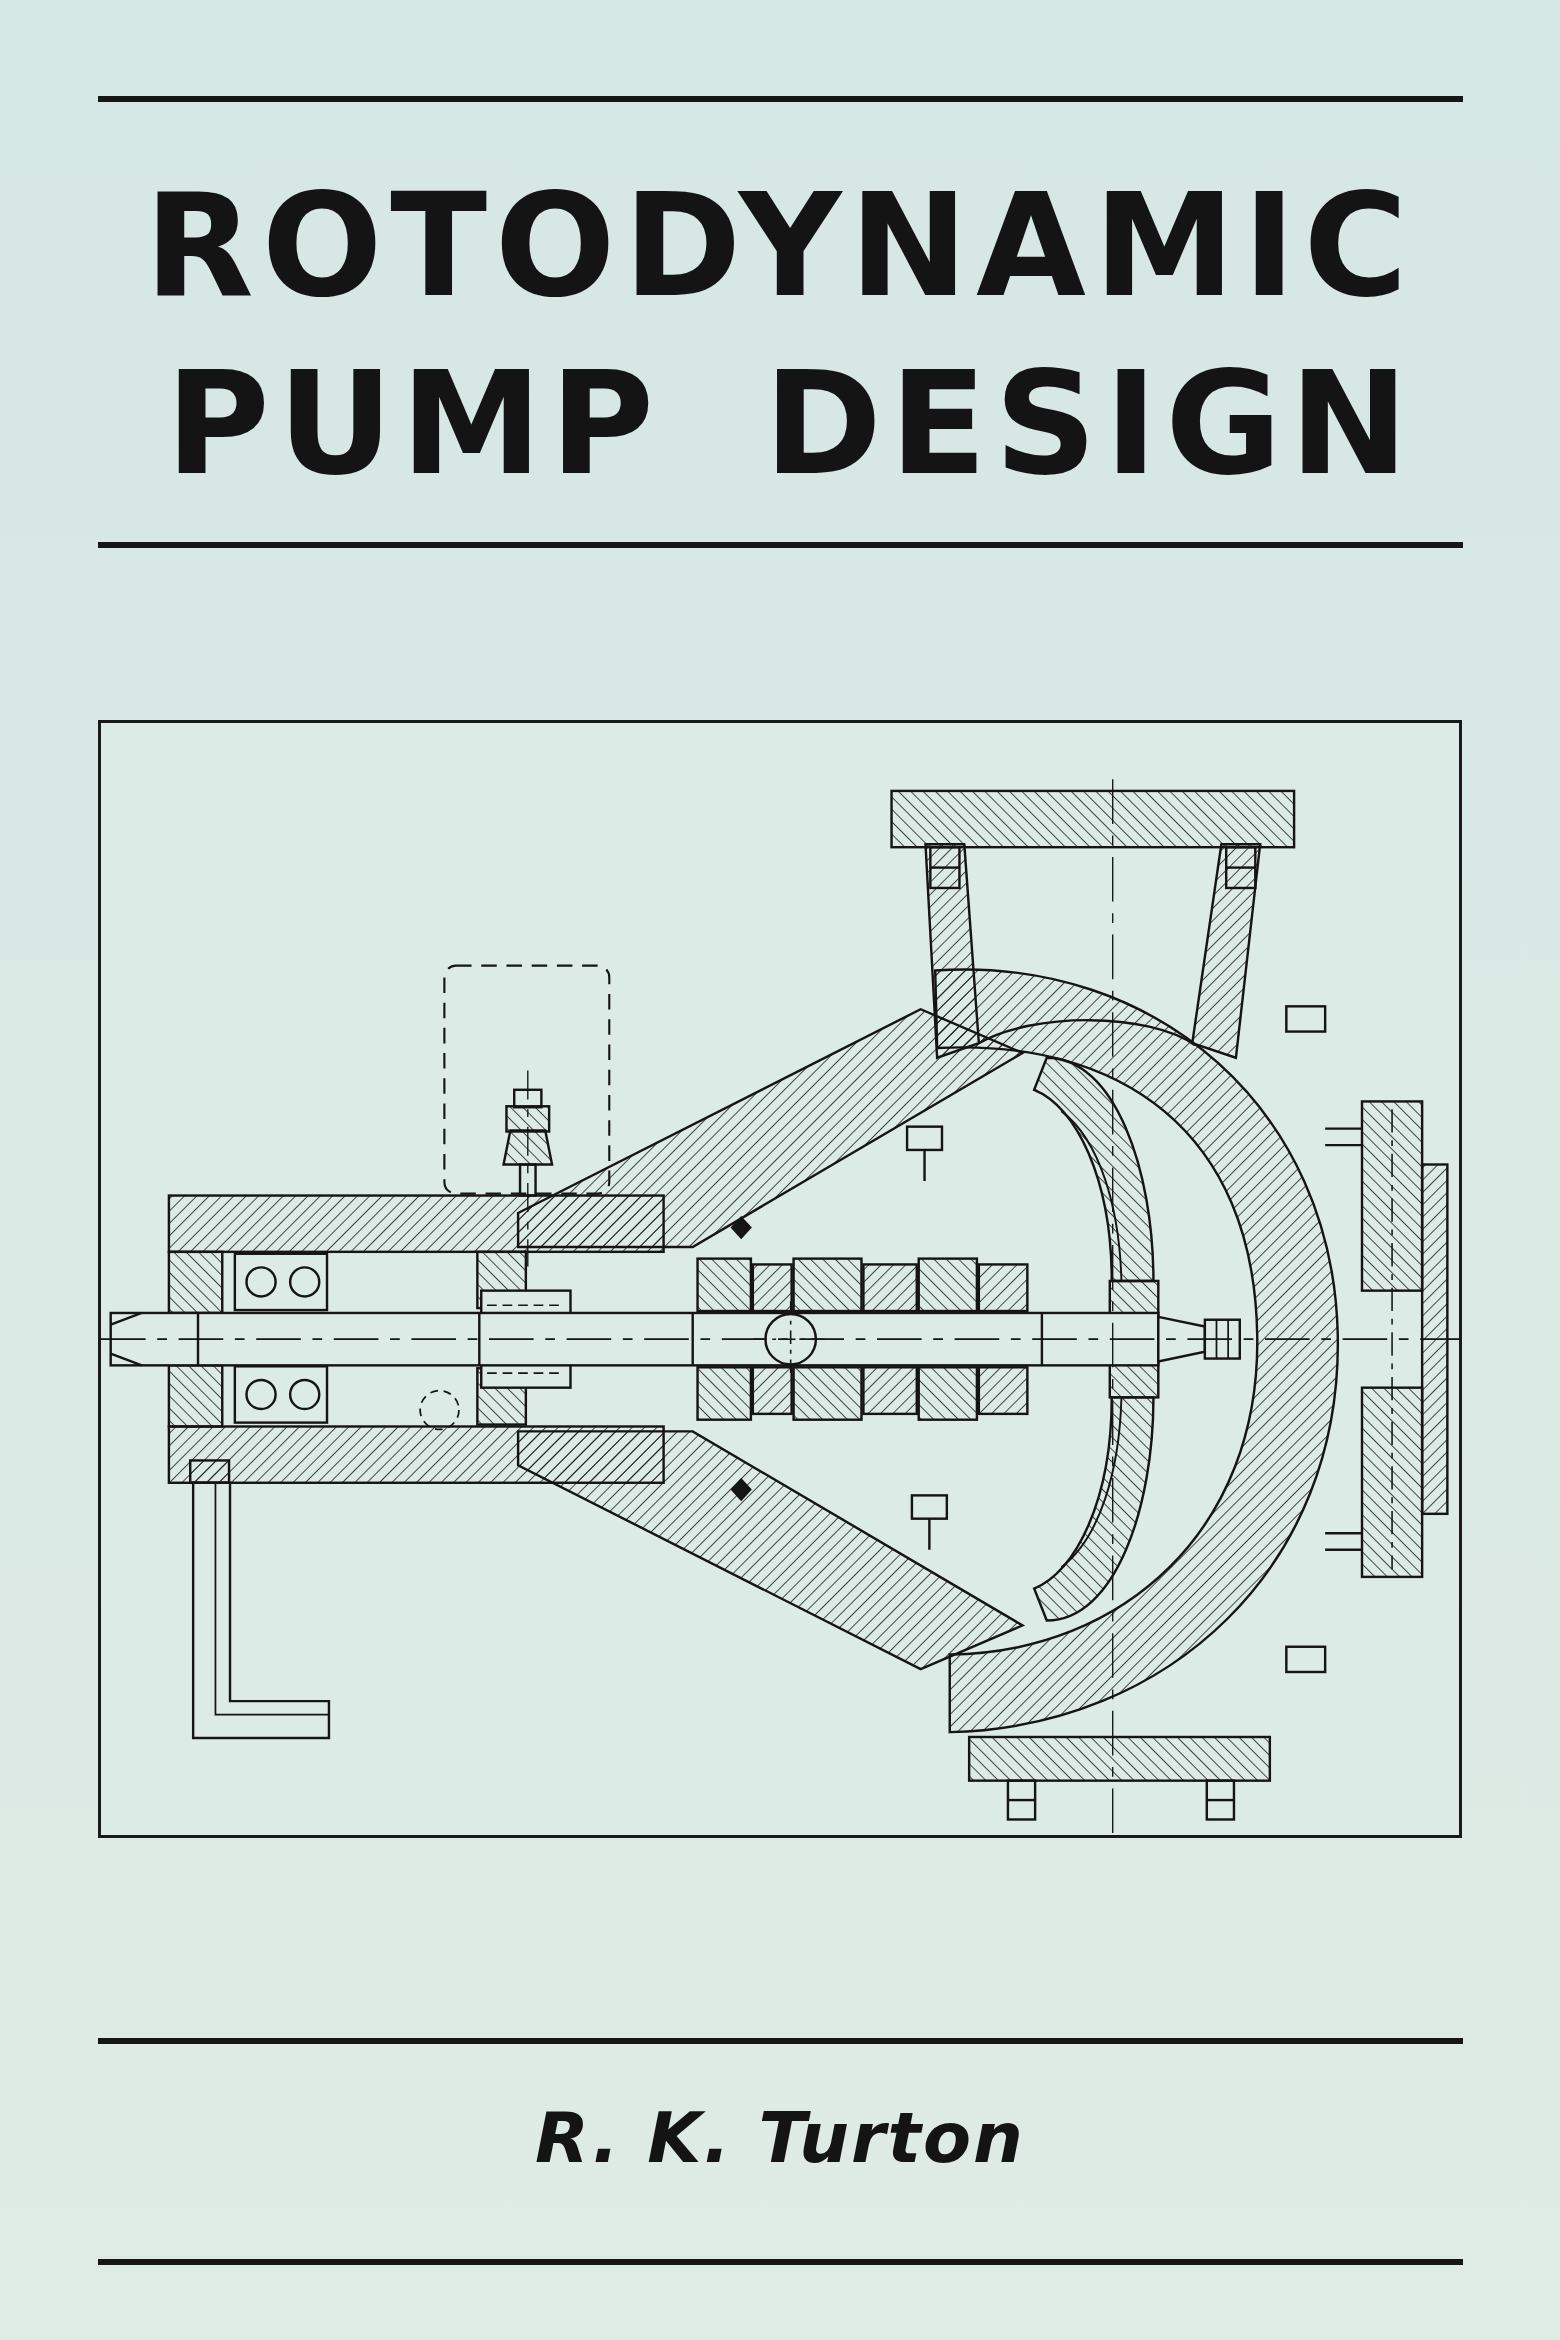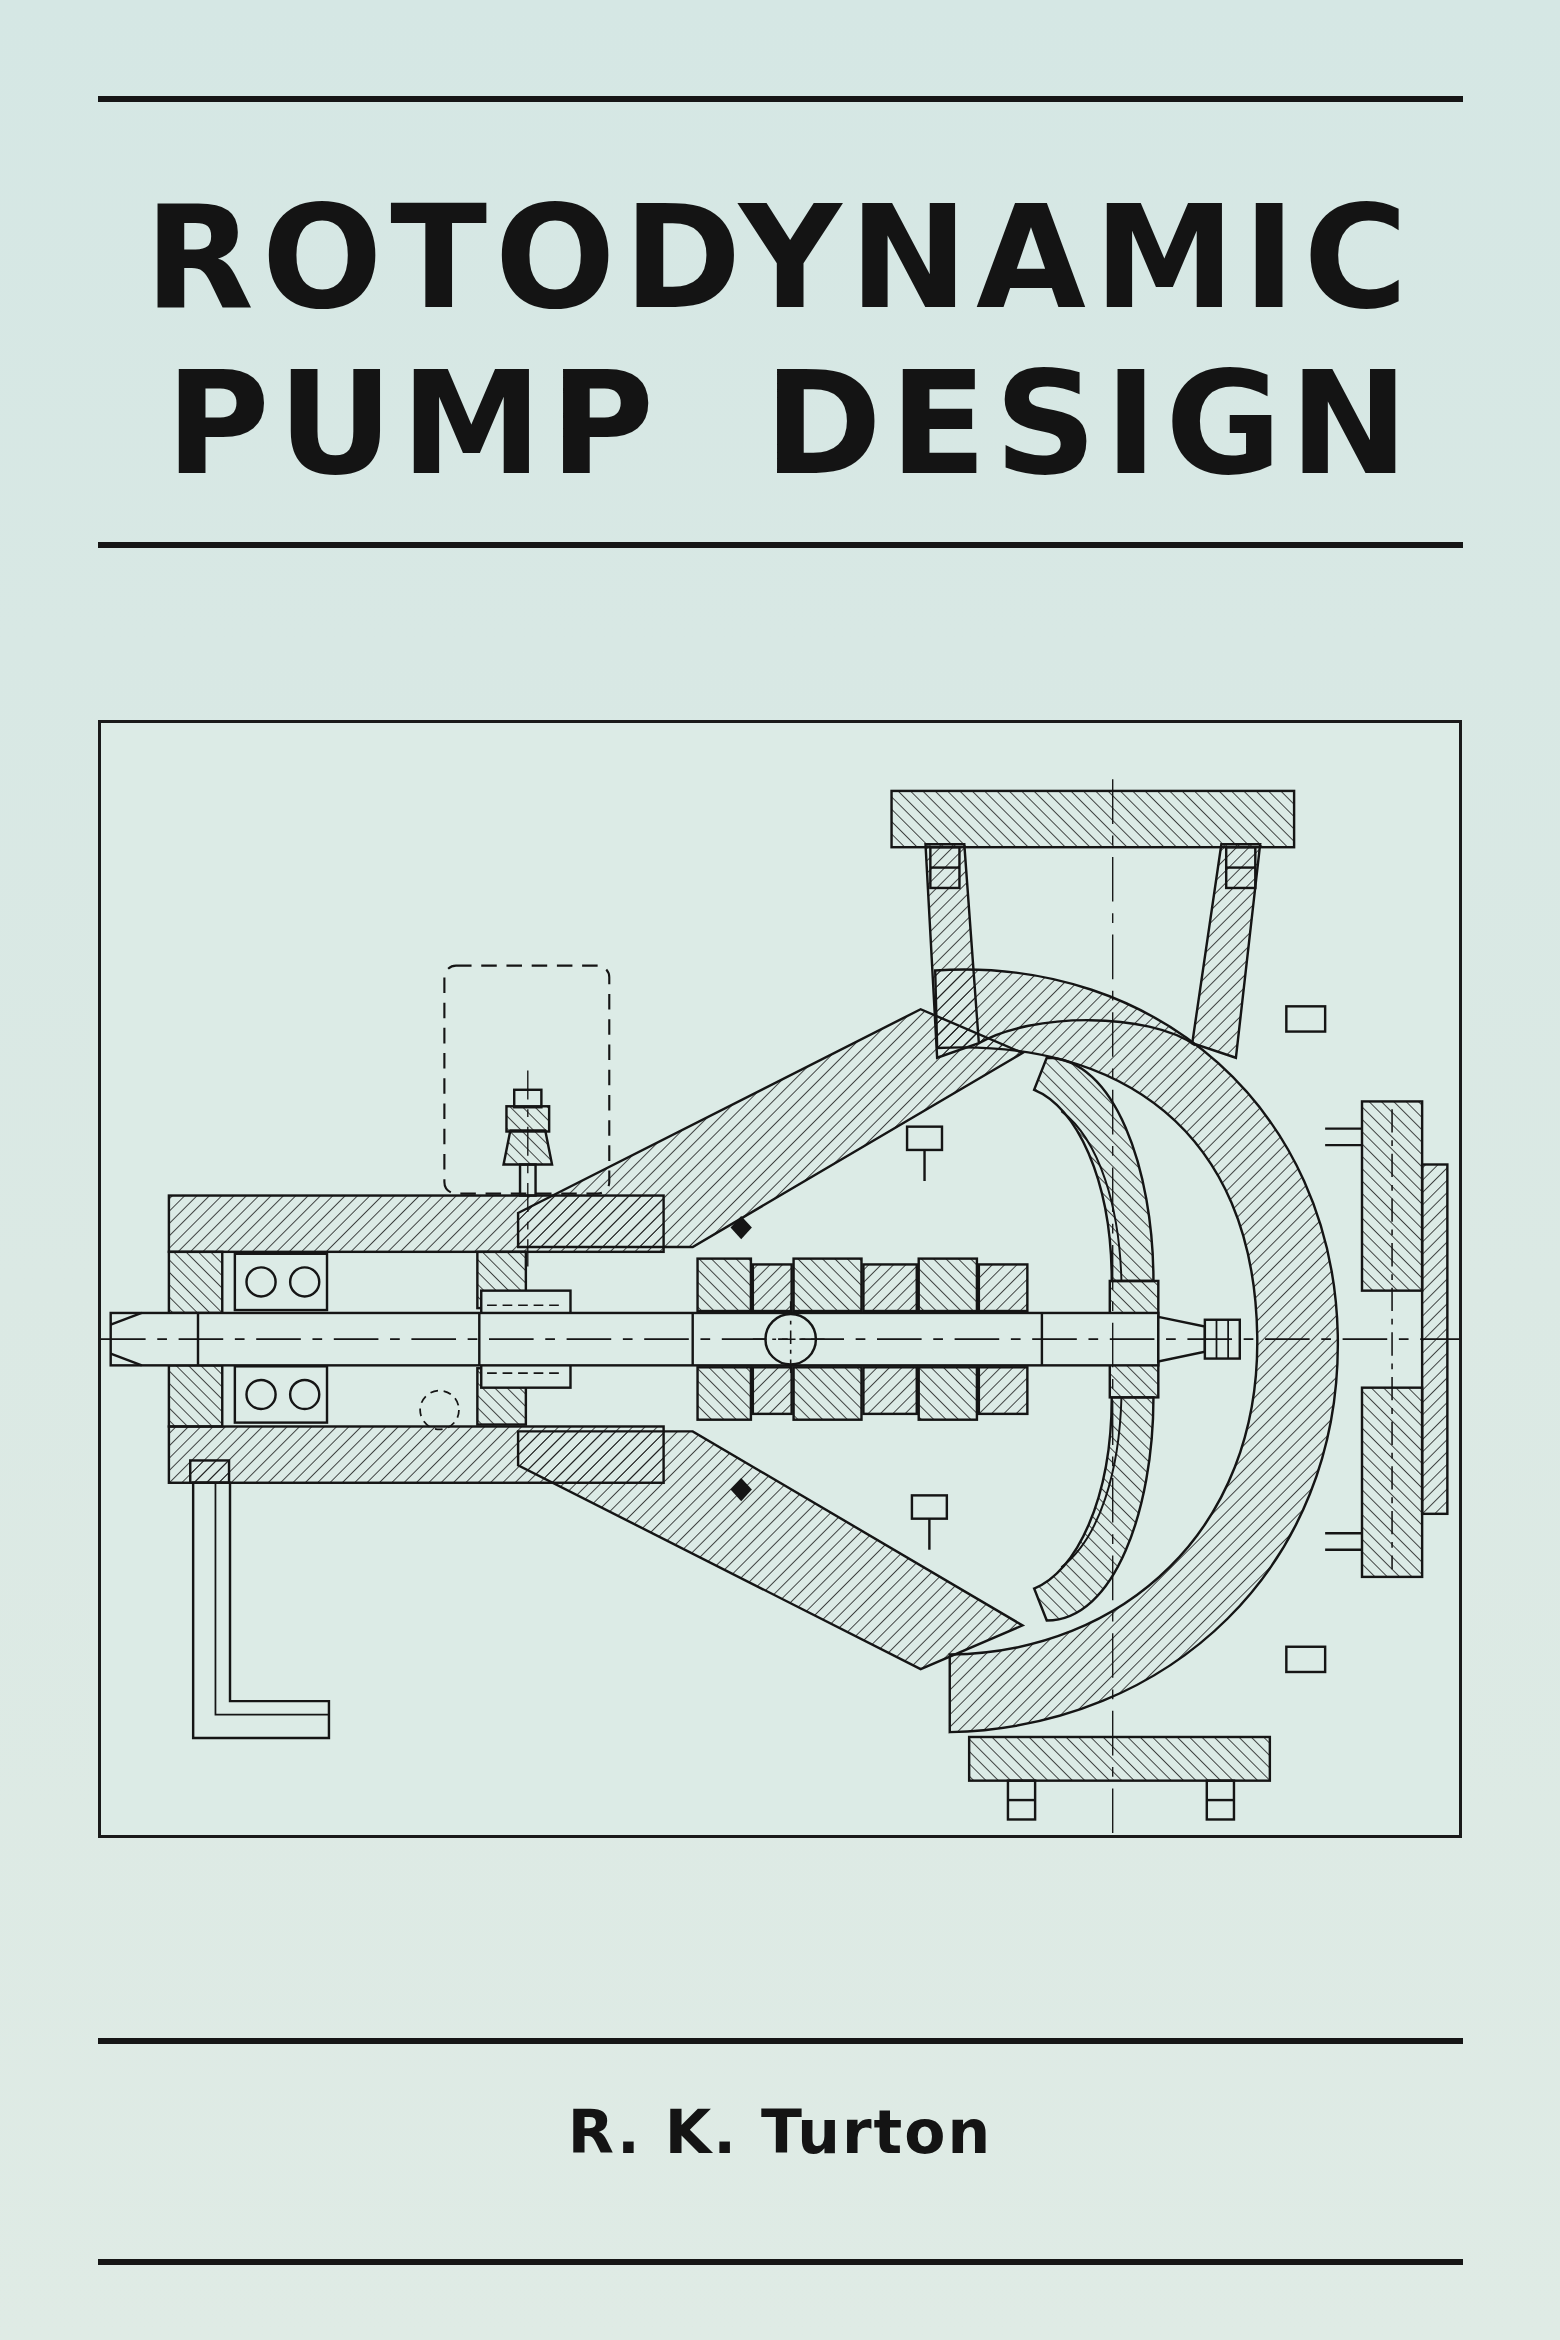--- a/index.html
+++ b/index.html
@@ -15,26 +15,27 @@
   }
   .rule-top        { top:96px;  }
   .rule-under-title{ top:542px; }
   .rule-above-auth { top:2038px;}
   .rule-bottom     { top:2259px;}
   .title {
     position:absolute; left:0; width:1560px; text-align:center;
     font-weight:bold; font-size:142px; line-height:1; letter-spacing:7.8px;
     color:#141414; white-space:nowrap;
   }
-  .title-1 { top:187px; }
+  .title-1 { top:175px; }
   .title-2 { top:353px; word-spacing:45px;padding-left:11px; }
   .author {
     position:absolute; left:0; width:1560px; text-align:center;
-    font-weight:bold; font-size:60px; letter-spacing:2px; top:2097px;
+    font-weight:bold; font-size:70px; letter-spacing:2px; top:2097px;
     color:#141414;
+    font-style:italic;
   }
   .frame {
     position:absolute; left:98px; top:720px; width:1358px; height:1112px;
     border:3.9px solid #1a1a1a; background:#dcebe6;
   }
   .frame svg { display:block; width:100%; height:100%; }
 </style>
 </head>
 <body>
 

